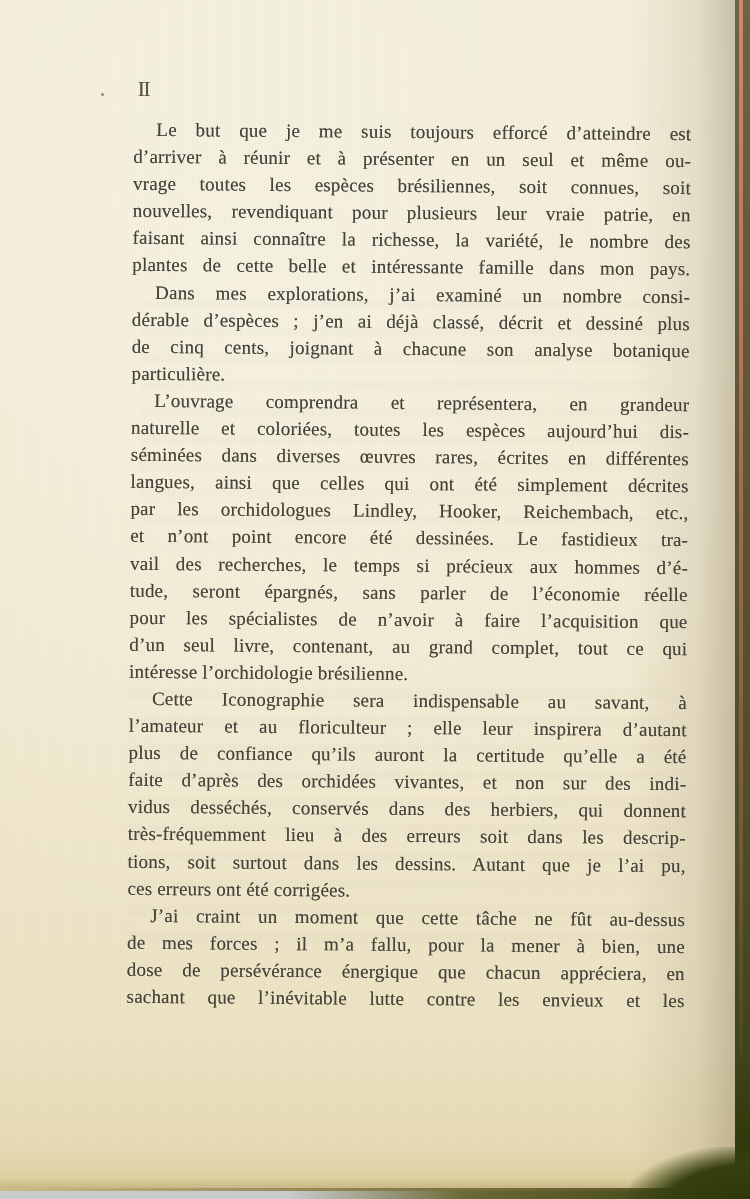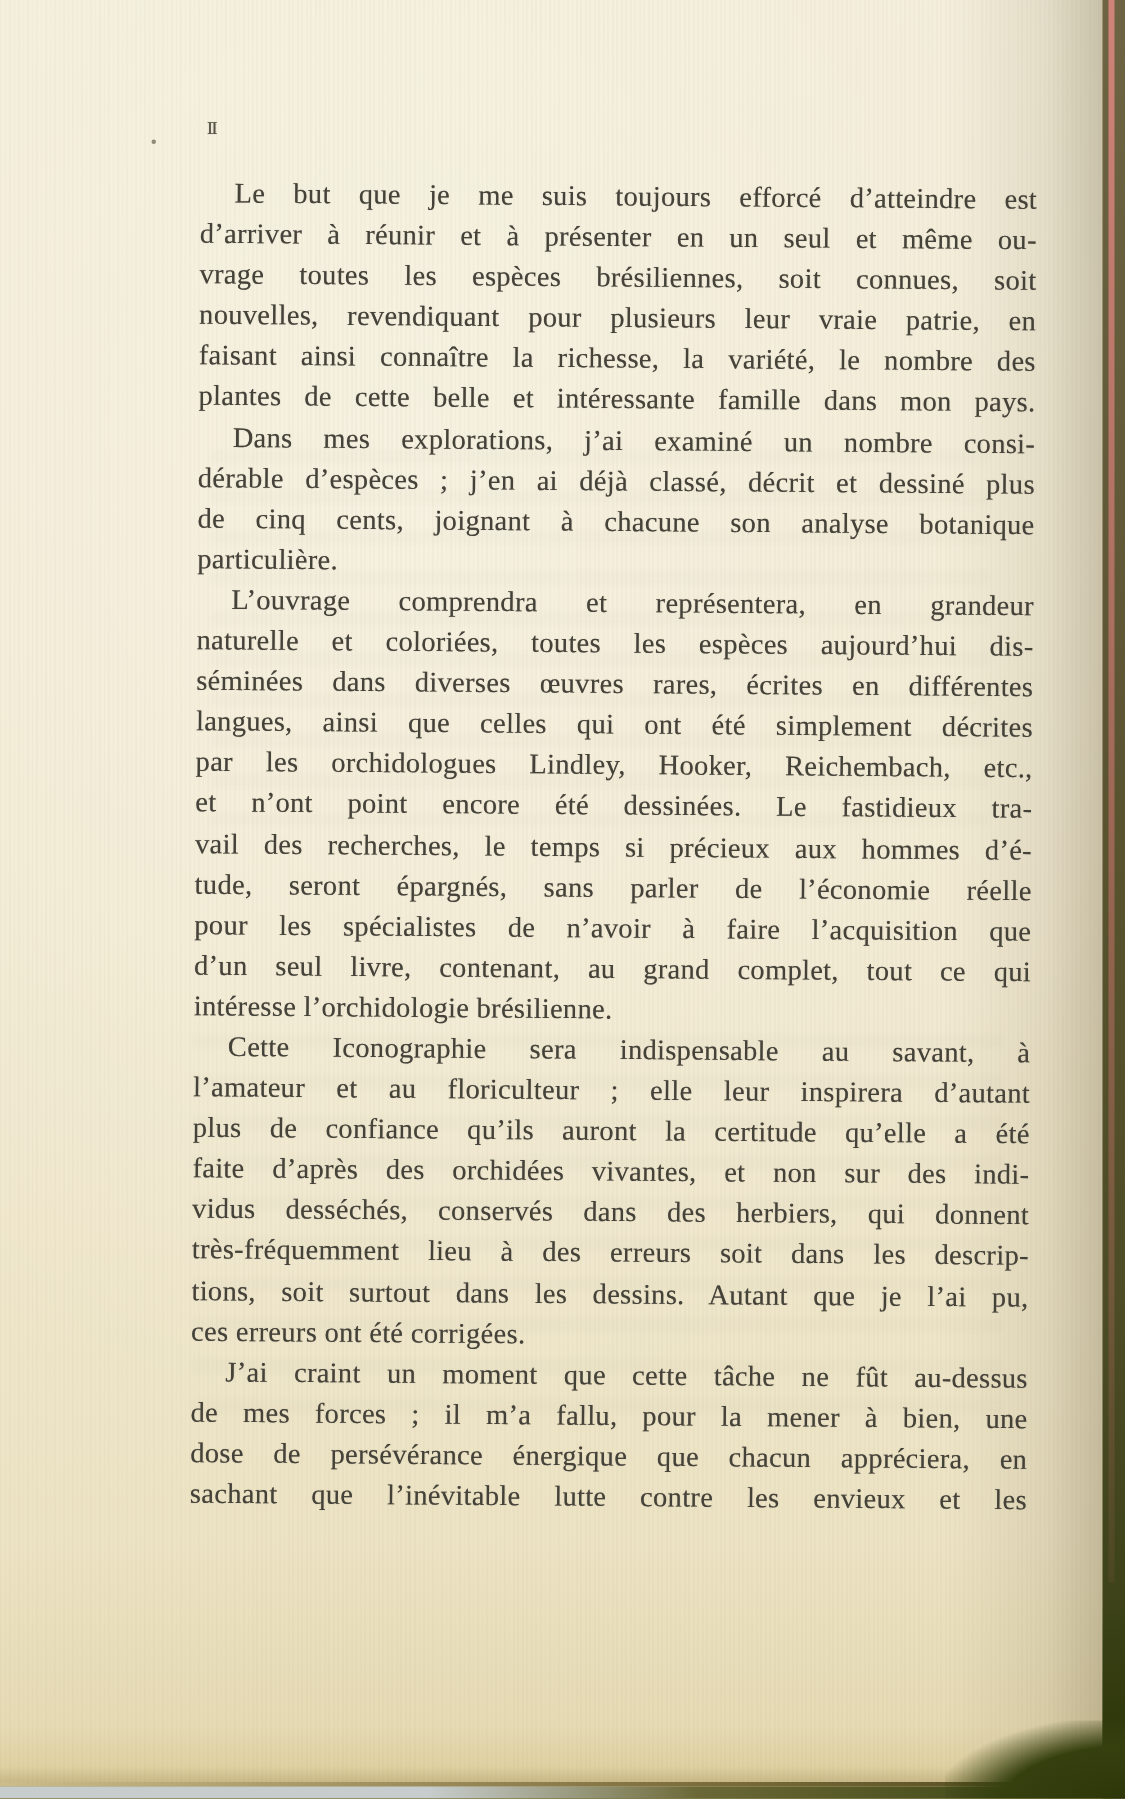--- a/index.html
+++ b/index.html
@@ -26,21 +26,21 @@
   
   .bleed{position:absolute;pointer-events:none;filter:blur(1.6px);}
   .bleed-a{left:140px;top:300px;width:520px;height:250px;opacity:.55;
     background:repeating-linear-gradient(rgba(130,138,114,0.055) 0 9px, rgba(0,0,0,0) 9px 27px);}
   .bleed-b{left:128px;top:690px;width:540px;height:270px;opacity:.5;
     background:repeating-linear-gradient(rgba(126,134,112,0.06) 0 9px, rgba(0,0,0,0) 9px 27px);}
 
   
   .pagenum{
     position:absolute;left:138px;top:78px;
-    font-size:12px;letter-spacing:-1px;color:#59554a;
+    font-size:20px;letter-spacing:-1px;color:#59554a;
     text-shadow:0 0 .5px rgba(80,75,60,.8);
   }
   .pagenum-dot{
     position:absolute;left:101px;top:93px;width:3px;height:3px;border-radius:50%;
     background:rgba(90,85,70,.65);
   }
 
   
   .text{
     position:absolute;left:130px;top:118px;width:558px;

